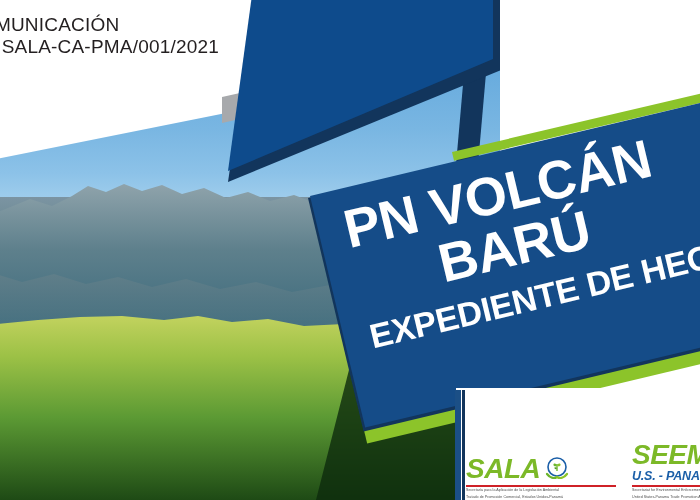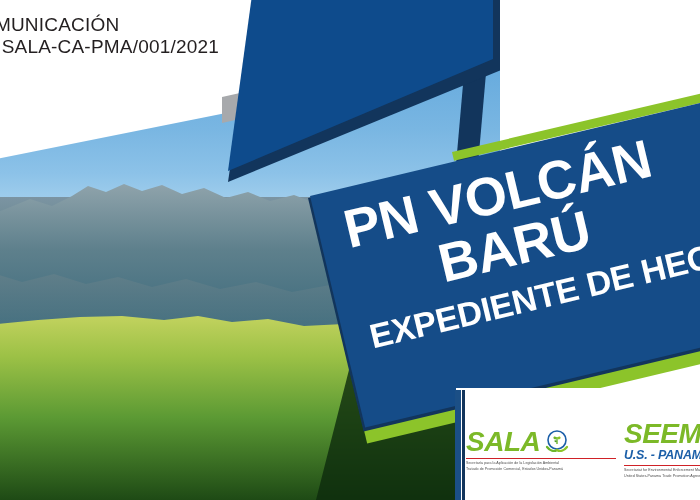--- a/index.html
+++ b/index.html
@@ -175,23 +175,23 @@
     margin-top:8px;
   }
 
   
   .logo-panel {
     position:absolute;
     right:0; bottom:0;
     width:244px; height:112px;
     background:#ffffff;
     z-index:35;
-    display:flex; align-items:center;
+    display:flex; align-items:flex-end;
     padding-top:12px; padding-left:10px;
-    gap:8px;
+    gap:16px;
   }
   .panel-navy-rule {
     position:absolute;
     left:455px; bottom:0;
     width:6px; height:110px;
     background:#1b4f86;
     z-index:36;
   }
   .panel-navy-rule2 {
     position:absolute;

